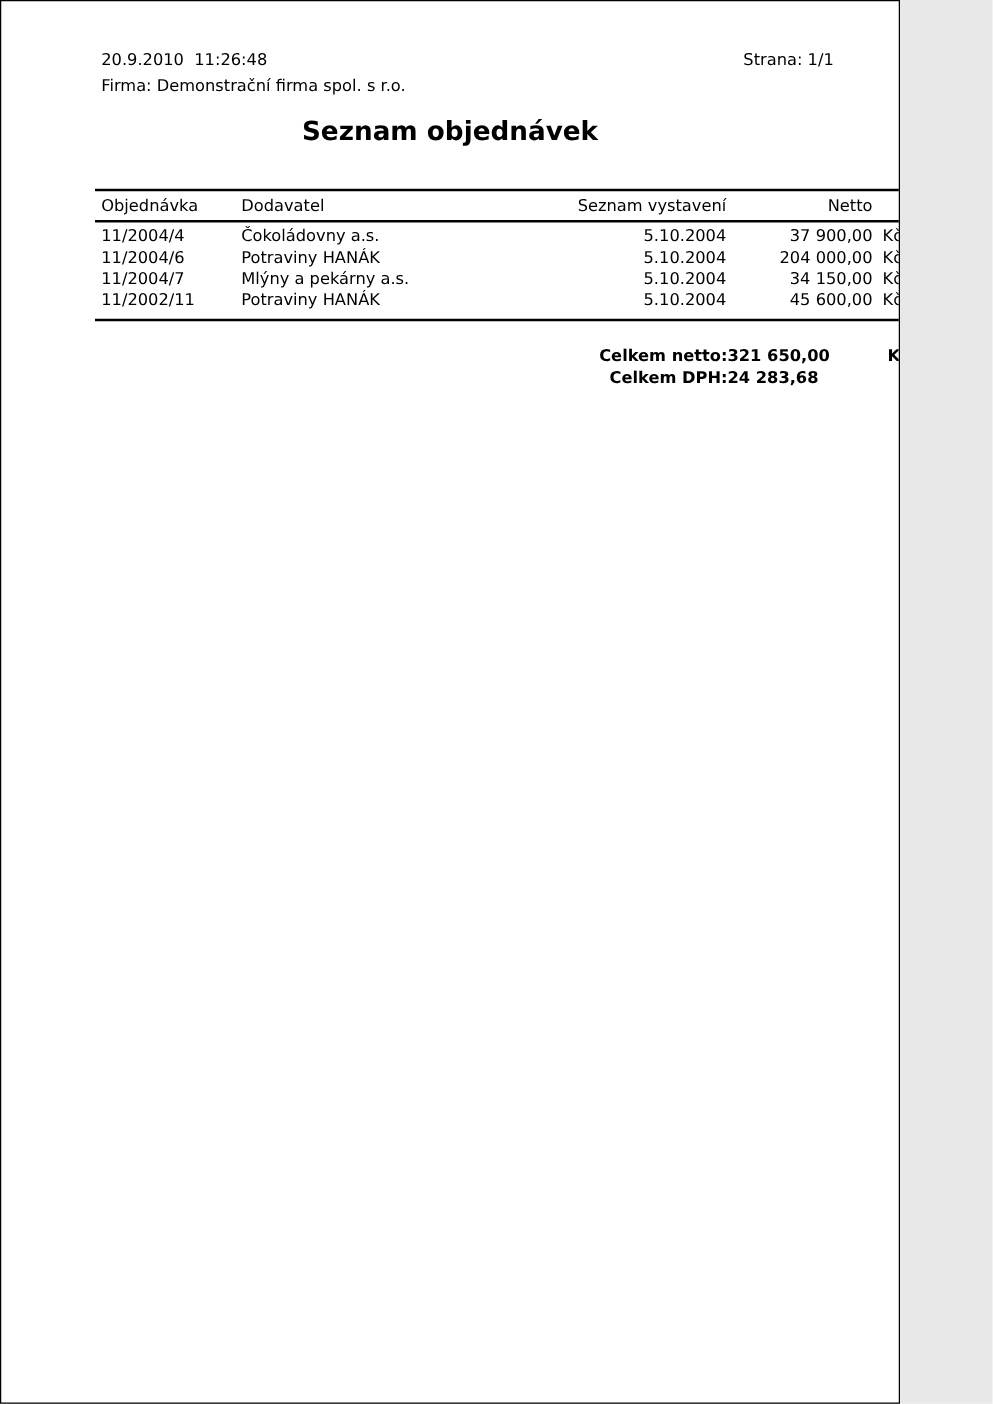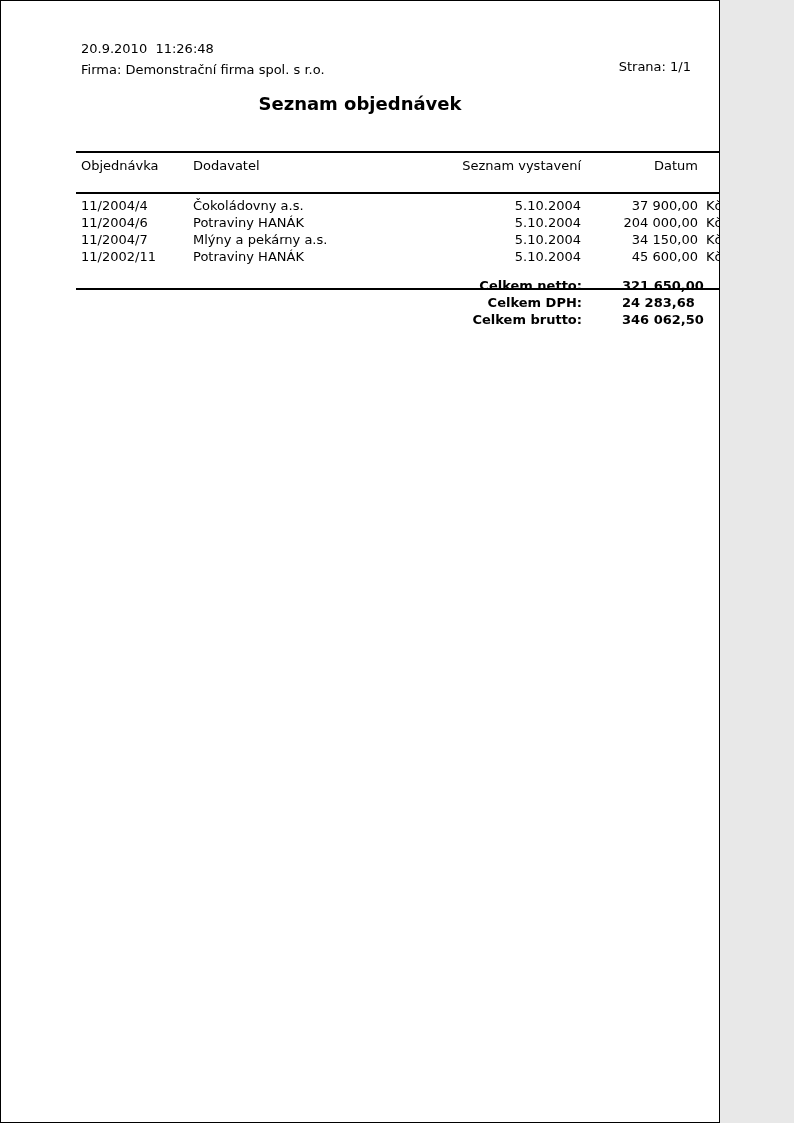--- a/index.html
+++ b/index.html
@@ -29,33 +29,32 @@
   
   .hdr-left {
     position: absolute;
     left: 80px;
     top: 37px;
     line-height: 21px;
   }
   .hdr-right {
     position: absolute;
     top: 37px;
-    right: 28px;
+    right: 52px;
     line-height: 21px;
-    margin-top: 18px;
   }
 
   
   .title {
     position: absolute;
     top: 92px;
     left: 0;
     width: 100%;
     text-align: center;
-    font-size: 18px;
+    font-size: 21px;
     font-weight: bold;
     letter-spacing: 0px;
   }
 
   
   .table {
     position: absolute;
     left: 75px;
     top: 150px;
     width: 655px;
@@ -63,40 +62,39 @@
     border-bottom: 2px solid var(--rule, #000);
   }
   .trow {
     display: grid;
     grid-template-columns: 112px 208px 180px 117px 33px;
     padding-left: 5px;
     line-height: 17px;
   }
   .thead {
     padding-top: 4px;
-    padding-bottom: 18px;
+    padding-bottom: 2px;
     border-bottom: 2px solid var(--rule, #000);
   }
-  .tbody { padding-top: 3px; padding-bottom: 23px; }
+  .tbody { padding-top: 3px; padding-bottom: 6px; }
   .c-date, .c-num { text-align: right; }
   .c-cur { text-align: left; padding-left: 8px; }
 
   
   .totals {
     position: absolute;
     left: 75px;
     top: 276px;
     width: 655px;
     font-weight: bold;
   }
   .total-line {
     display: grid;
     grid-template-columns: 506px 122px 27px;
     line-height: 17px;
-    gap: 40px;
   }
   .t-label { text-align: right; }
   .t-value { }
   .t-cur { text-align: left; padding-left: 6px; }
 </style>
 </head>
 <body>
 
 <div class="page">
 
@@ -107,21 +105,21 @@
 
   <div class="hdr-right">Strana: 1/1</div>
 
   <div class="title">Seznam objednávek</div>
 
   <div class="table">
     <div class="trow thead">
       <span class="c-order">Objednávka</span>
       <span class="c-supplier">Dodavatel</span>
       <span class="c-date">Seznam vystavení</span>
-      <span class="c-num">Datum</span>
+      <span class="c-num">Netto</span>
       <span class="c-cur"></span>
     </div>
     <div class="tbody">
       <div class="trow">
         <span class="c-order">11/2004/4</span>
         <span class="c-supplier">Čokoládovny a.s.</span>
         <span class="c-date">5.10.2004</span>
         <span class="c-num">37 900,00</span>
         <span class="c-cur">Kč</span>
       </div>
@@ -153,20 +151,15 @@
     <div class="total-line">
       <span class="t-label">Celkem netto:</span>
       <span class="t-value">321 650,00</span>
       <span class="t-cur">Kč</span>
     </div>
     <div class="total-line">
       <span class="t-label">Celkem DPH:</span>
       <span class="t-value">24 283,68</span>
       <span class="t-cur"></span>
     </div>
-    <div class="total-line">
-      <span class="t-label">Celkem brutto:</span>
-      <span class="t-value">346 062,50</span>
-      <span class="t-cur"></span>
-    </div>
   </div>
 
 </div>
 
 </body></html>

